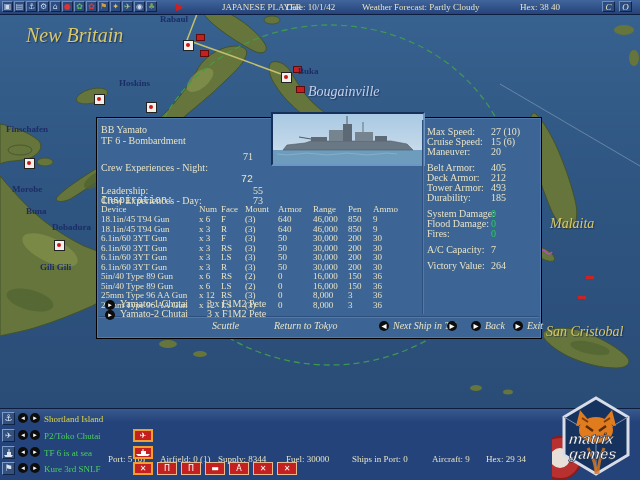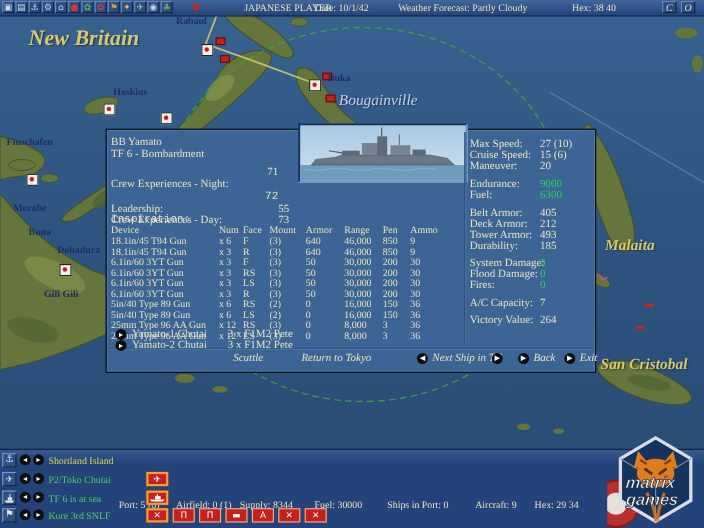--- a/index.html
+++ b/index.html
@@ -16,21 +16,21 @@
     font-family:"DejaVu Sans",sans-serif;font-size:8px;line-height:10px;text-align:center;color:#ccd6e8;box-sizing:border-box;}
   .tb-play{position:absolute;left:176px;top:1px;color:#d02020;font-family:"DejaVu Sans",sans-serif;font-size:10px;line-height:12px;}
   .tb-text{position:absolute;top:2px;font-size:9px;color:#e8e2c2;white-space:nowrap;}
   .tb-corner{position:absolute;top:1px;width:13px;height:11px;background:#2c4c80;
     border:1px solid;border-color:#6c8cc0 #102449 #102449 #6c8cc0;color:#e8e2c2;
     font-size:9px;font-style:italic;text-align:center;line-height:10px;box-sizing:border-box;}
 
   
   .map-svg{position:absolute;left:0;top:0;z-index:1;}
   .map-label{position:absolute;z-index:5;white-space:nowrap;}
-  .lbl-big{font-style:italic;color:#d8c86a;text-shadow:1px 1px 1px rgba(20,30,60,.6);font-weight:bold;}
+  .lbl-big{font-style:italic;color:#d8c86a;text-shadow:1px 1px 1px rgba(20,30,60,.6);}
   .lbl-sea{font-style:italic;color:#c3d0ea;text-shadow:1px 1px 1px rgba(20,30,60,.5);}
   .lbl-town{font-weight:bold;font-size:9px;color:#1c2d66;}
   .base-marker{position:absolute;width:9px;height:9px;background:#f2f0ea;border:1px solid #222;z-index:4;}
   .base-marker::after{content:"";position:absolute;left:2px;top:2px;width:4px;height:4px;background:#cc1818;border-radius:50%;}
   .red-flag{position:absolute;width:7px;height:5px;background:#c81e1e;border:1px solid #5a0e0e;z-index:4;}
 
   
   .dialog{position:absolute;left:96px;top:117px;width:444px;height:220px;z-index:20;
     background:#3c6494;border:1px solid #000000;box-shadow:inset 0 0 0 1px #517aac;
     color:#e8e3c4;font-size:10px;}
@@ -129,21 +129,21 @@
 
     <path d="M518,208 q3,-4 6,0 q3,4 6,0" stroke="#b050c0" fill="none" stroke-width="1.5"></path>
     <path d="M528,230 q3,-4 6,0 q3,4 6,0" stroke="#b050c0" fill="none" stroke-width="1.5"></path>
     <path d="M540,252 q3,-4 6,0 q3,4 6,0" stroke="#b050c0" fill="none" stroke-width="1.5"></path>
     <rect x="586" y="276" width="8" height="3" fill="#cc2424"></rect>
     <rect x="578" y="296" width="8" height="3" fill="#cc2424"></rect>
   </svg>
 
   <span class="map-label lbl-big abs" style="left:26px;top:24px;font-size:20px;">New Britain</span>
   <span class="map-label lbl-town abs" style="left:160px;top:14px;">Rabaul</span>
-  <span class="map-label lbl-town abs" style="left:103px;top:78px;">Hoskins</span>
+  <span class="map-label lbl-town abs" style="left:119px;top:78px;">Hoskins</span>
   <span class="map-label lbl-town abs" style="left:298px;top:66px;">Buka</span>
   <span class="map-label lbl-sea abs" style="left:308px;top:84px;font-size:14px;">Bougainville</span>
   <span class="map-label lbl-town abs" style="left:6px;top:124px;">Finschafen</span>
   <span class="map-label lbl-town abs" style="left:12px;top:184px;">Morobe</span>
   <span class="map-label lbl-town abs" style="left:26px;top:206px;">Buna</span>
   <span class="map-label lbl-town abs" style="left:52px;top:222px;">Dobadura</span>
   <span class="map-label lbl-town abs" style="left:40px;top:262px;">Gili Gili</span>
   <span class="map-label lbl-big abs" style="left:550px;top:216px;font-size:14px;">Malaita</span>
   <span class="map-label lbl-big abs" style="left:546px;top:324px;font-size:14px;">San Cristobal</span>
 
@@ -350,24 +350,20 @@
     <div class="vdiv"></div>
     <div class="hdiv"></div>
 
     <div class="stats">
         <div class="stat-group">
           <div class="stat-line"><span class="sl">Max Speed:</span><span class="sv">27 (10)</span></div>
           <div class="stat-line"><span class="sl">Cruise Speed:</span><span class="sv">15 (6)</span></div>
           <div class="stat-line"><span class="sl">Maneuver:</span><span class="sv">20</span></div>
         </div>
         <div class="stat-group">
-          <div class="stat-line"><span class="sl">Endurance:</span><span class="sv green">9000</span></div>
-          <div class="stat-line"><span class="sl">Fuel:</span><span class="sv green">6300</span></div>
-        </div>
-        <div class="stat-group">
           <div class="stat-line"><span class="sl">Belt Armor:</span><span class="sv">405</span></div>
           <div class="stat-line"><span class="sl">Deck Armor:</span><span class="sv">212</span></div>
           <div class="stat-line"><span class="sl">Tower Armor:</span><span class="sv">493</span></div>
           <div class="stat-line"><span class="sl">Durability:</span><span class="sv">185</span></div>
         </div>
         <div class="stat-group">
           <div class="stat-line"><span class="sl">System Damage:</span><span class="sv green">0</span></div>
           <div class="stat-line"><span class="sl">Flood Damage:</span><span class="sv green">0</span></div>
           <div class="stat-line"><span class="sl">Fires:</span><span class="sv green">0</span></div>
         </div>

